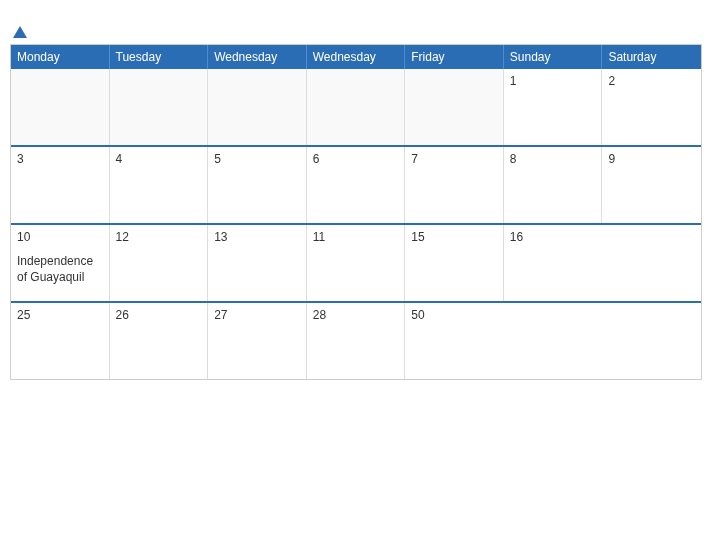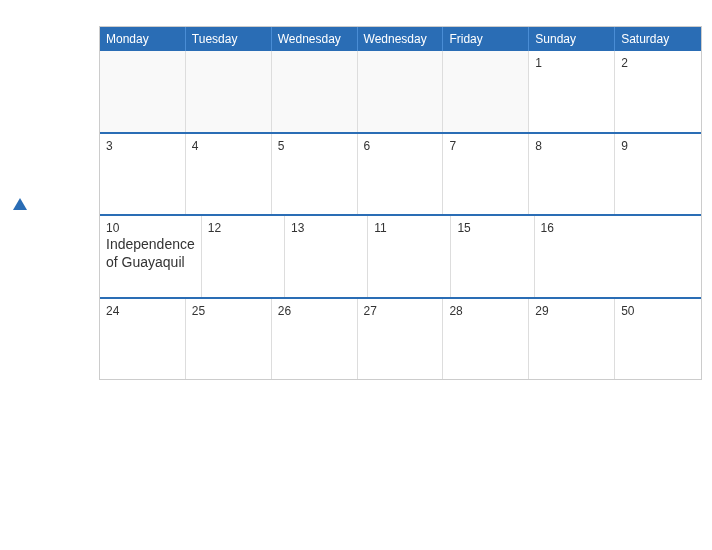--- a/index.html
+++ b/index.html
@@ -6,22 +6,23 @@
     body {
       width: 712px;
       height: 550px;
       background: #fff;
       font-family: Arial, sans-serif;
       overflow: hidden;
     }
     .page {
       width: 712px;
       height: 390px;
-      padding: 26px 10px 10px 10px;
-      display: flex;
+      padding: 18px 10px 10px 10px;
+      display: flex;
+      flex-direction: column;
     }
     .header {
       display: flex;
       align-items: center;
       justify-content: space-between;
       padding: 6px 0 6px 0;
     }
     .logo {
       display: flex;
       align-items: center;
@@ -106,23 +107,23 @@
     }
     .day-cell.empty {
       background: #f9f9f9;
     }
     .day-number {
       font-size: 12px;
       color: #333;
       display: block;
     }
     .holiday-text {
-      font-size: 14px;
-      color: #333;
-      margin-top: 0;
+      font-size: 12px;
+      color: #333;
+      margin-top: 10px;
       line-height: 1.3;
     }
   </style>
 </head>
 <body>
 
 <div class="page">
   <div class="header">
     <div class="logo">
       <div style="display:flex;flex-direction:column;align-items:flex-start;">
@@ -202,36 +203,30 @@
           </div>
           <div class="day-cell">
             <span class="day-number">15</span>
           </div>
           <div class="day-cell">
             <span class="day-number">16</span>
           </div>
         </div>
         <div class="week-row">
           <div class="day-cell">
-            <span class="day-number">24</span>
-          </div>
-          <div class="day-cell">
             <span class="day-number">25</span>
           </div>
           <div class="day-cell">
             <span class="day-number">26</span>
           </div>
           <div class="day-cell">
             <span class="day-number">27</span>
           </div>
           <div class="day-cell">
             <span class="day-number">28</span>
-          </div>
-          <div class="day-cell">
-            <span class="day-number">29</span>
           </div>
           <div class="day-cell">
             <span class="day-number">50</span>
           </div>
         </div>
       </div>
   </div>
 </div>
 
 </body></html>

